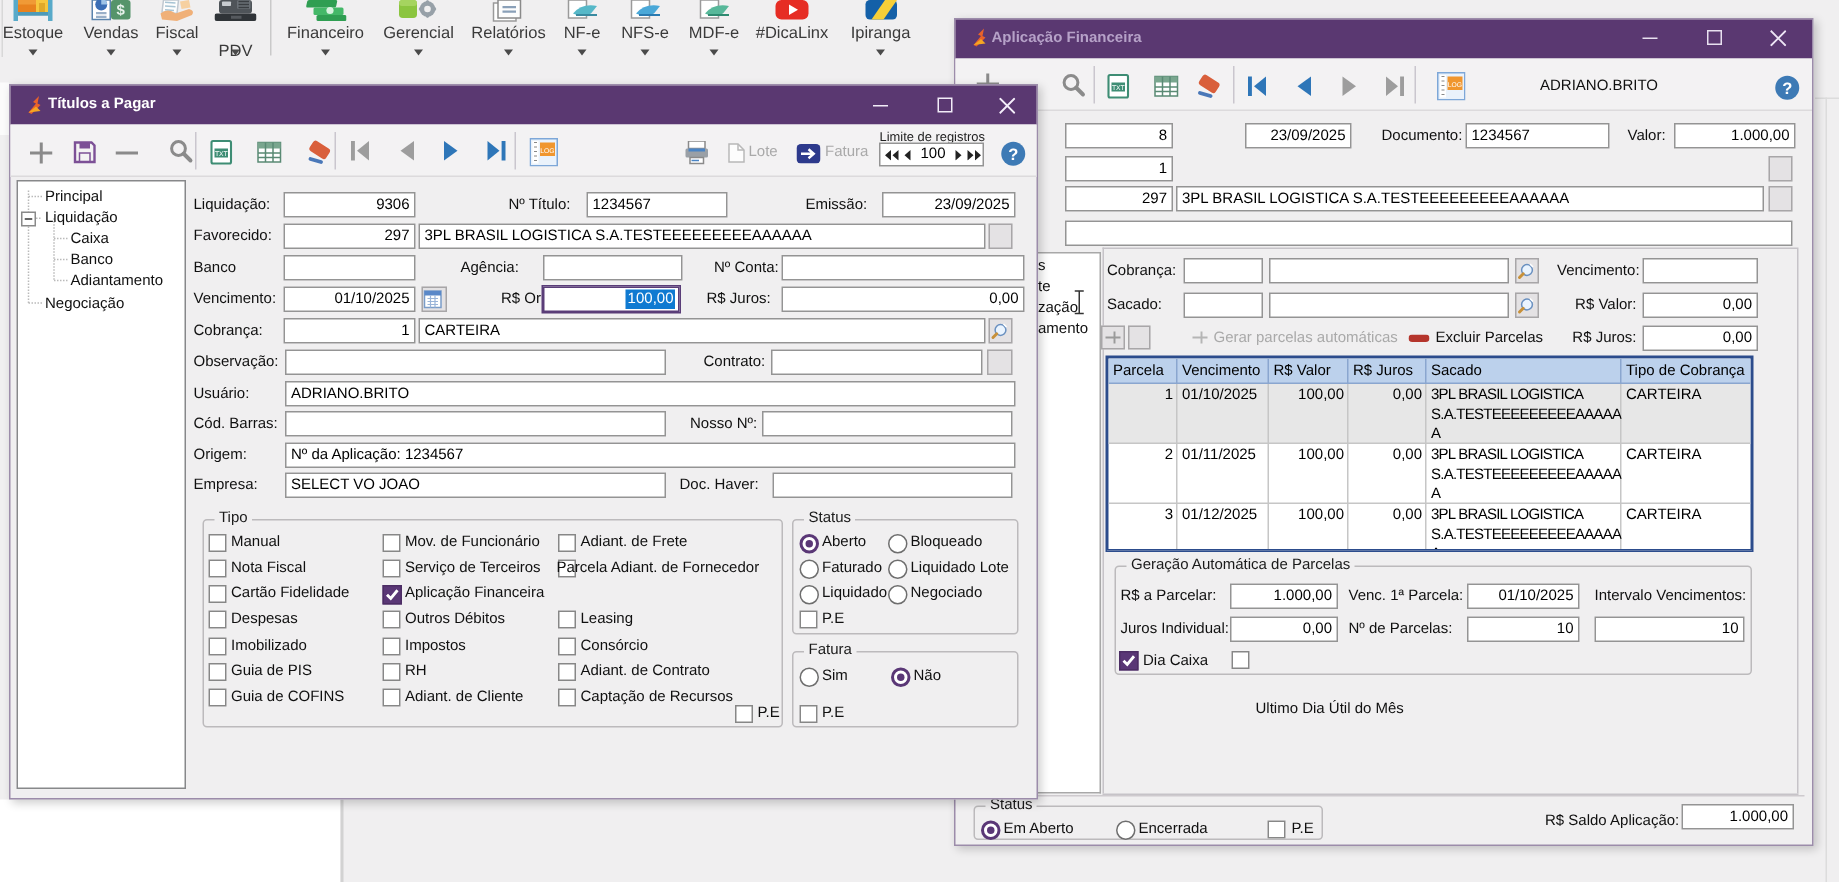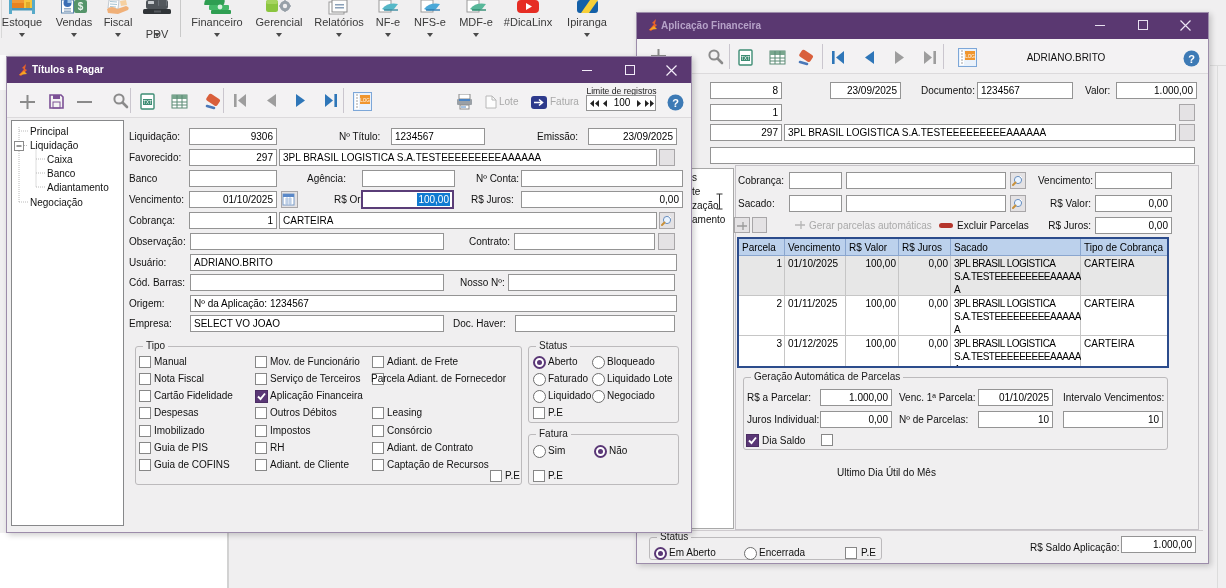--- a/index.html
+++ b/index.html
@@ -323,21 +323,21 @@
 <div class="lbl" style="left:110px;top:398px;">Juros Individual:</div>
 <div class="fld fldr" style="left:183px;top:398px;width:72px;">0,00</div>
 <div class="lbl" style="left:262px;top:398px;">Nº de Parcelas:</div>
 <div class="fld fldr" style="left:341px;top:398px;width:75px;">10</div>
 <div class="fld fldr" style="left:426px;top:398px;width:100px;">10</div>
 <div class="cbc" style="left:109px;top:421px;">
         <svg width="11" height="11" style="display:block;margin:0;">
           <path d="M2 5.5 L4.5 8 L9 2.5" stroke="#fff" stroke-width="1.9" fill="none"></path>
         </svg>
       </div>
-<div class="lbl" style="left:125px;top:419px;">Dia Saldo</div>
+<div class="lbl" style="left:125px;top:419px;">Dia Caixa</div>
 <div class="cb" style="left:184px;top:421px;"></div>
 <div class="lbl" style="left:200px;top:419px;margin-top:32px;">Ultimo Dia Útil do Mês</div>
 </div>
 
 <div class="abs" style="left:4px;top:517px;width:562px;height:1px;background:#cecace;"></div>
 <div class="gb" style="left:12px;top:524px;width:233px;height:23px;">
       <span>Status</span>
     </div>
 <div class="rd rdsel" style="left:17px;top:534px;"></div>
 <div class="lbl" style="left:32px;top:531px;">Em Aberto</div>

